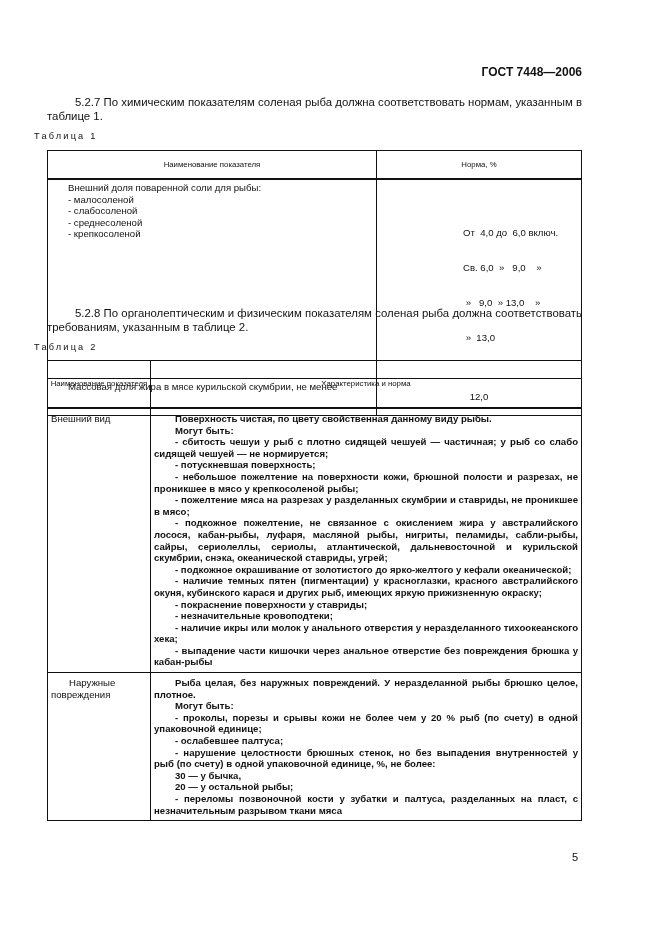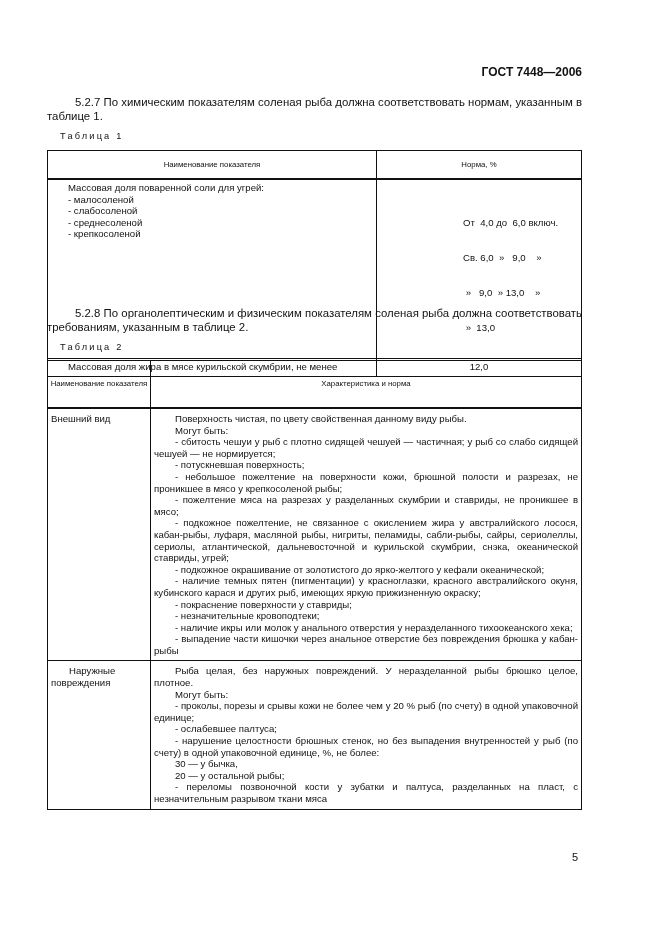--- a/index.html
+++ b/index.html
@@ -10,43 +10,43 @@
     .std-id {
       position: absolute; top: 65px; right: 79px;
       font-weight: bold; font-size: 12px; letter-spacing: 0;
     }
     .para {
       position: absolute; left: 47px; width: 535px;
       font-size: 11.4px; line-height: 14px; text-align: justify;
       text-indent: 28px;
     }
     .tcap {
-      position: absolute; left: 60px; font-size: 9.2px; letter-spacing: 2.2px;
+      position: absolute; left: 34px; font-size: 9.2px; letter-spacing: 2.2px;
     }
     table { border-collapse: collapse; position: absolute; }
     td, th { border: 1px solid #111; font-weight: normal; vertical-align: top; margin-top: 12px; }
 
     
     #t1 { left: 47px; top: 150px; width: 535px; font-size: 9.6px; line-height: 11.6px; }
     #t1 th { font-size: 7.8px; height: 25px; vertical-align: middle; text-align: center; }
     #t1 thead tr th { border-bottom: 2.5px solid #111; }
     #t1 td.c1 { width: 320px; padding: 2px 6px 2px 2px; }
-    #t1 td.c2 { padding: 2px 4px; }
+    #t1 td.c2 { padding: 12px 4px; }
     .ind { padding-left: 18px; }
     .norm-block { padding-left: 82px; padding-top: 12px; }
     .center { text-align: center; }
     .just { text-align: justify; text-indent: 18px; }
 
     
     #t2 { left: 47px; top: 360px; width: 535px; font-size: 9.6px; line-height: 11.6px; }
     #t2 th { font-size: 7.8px; height: 44px; vertical-align: middle; text-align: center; line-height: 14px; }
     #t2 thead tr th { border-bottom: 2.5px solid #111; }
     #t2 td.name { width: 94px; padding: 4px 3px; }
     #t2 td.desc { padding: 4px 3px 4px 3px; text-align: justify; }
-    .ln { text-indent: 21px; }
+    .ln { text-indent: 21px; font-weight: bold; }
     .name-c { }
     .name-j { text-align: justify; text-indent: 18px; }
     .pgnum { position: absolute; top: 851px; right: 83px; font-size: 11px; }
     .last td { border-bottom: none; height: 18px; }
   </style>
 </head>
 <body>
 
 <div class="std-id">ГОСТ 7448—2006</div>
 
@@ -57,21 +57,21 @@
 <table id="t1">
   <thead>
     <tr>
       <th>Наименование показателя</th>
       <th>Норма, %</th>
     </tr>
   </thead>
   <tbody>
     <tr style="height:62px">
       <td class="c1">
-        <div class="ind">Массовая доля поваренной соли для угрей:</div>
+        <div class="ind">Внешний доля поваренной соли для рыбы:</div>
         <div class="ind">- малосоленой</div>
         <div class="ind">- слабосоленой</div>
         <div class="ind">- среднесоленой</div>
         <div class="ind">- крепкосоленой</div>
       </td>
       <td class="c2">
         <div class="norm-block" style="white-space:pre">
           <div>От  4,0 до  6,0 включ.</div>
           <div>Св. 6,0  »   9,0    »</div>
           <div> »   9,0  » 13,0    »</div>

